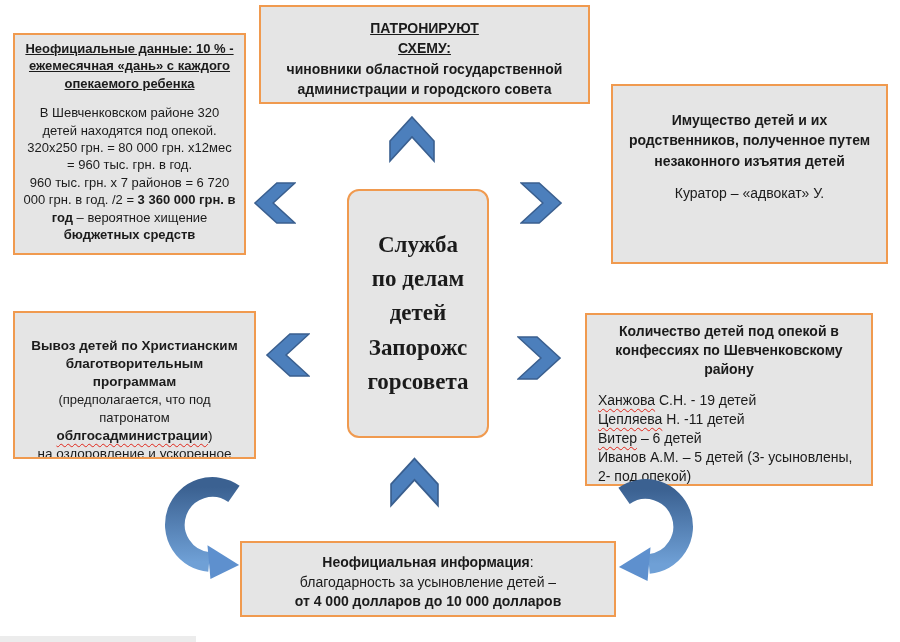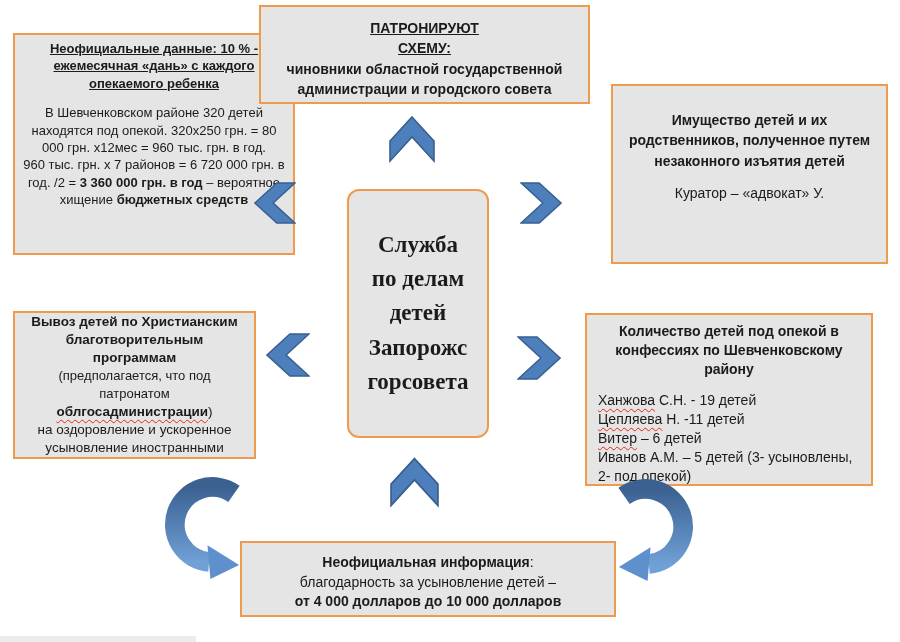--- a/index.html
+++ b/index.html
@@ -18,21 +18,21 @@
        border-radius:12px;display:flex;flex-direction:column;justify-content:center;text-align:center;
        font-family:"Liberation Serif",serif;font-weight:700;font-size:23px;line-height:1.48;}
   .arrow{position:absolute;}
   .edge-strip{position:absolute;background:#ececec;}
 </style>
 </head>
 <body>
 
 <div class="canvas">
 
-  <div class="box" style="left:13px;top:33px;width:282px;height:222px;font-size:13px;padding-top:5px;">
+  <div class="box" style="left:13px;top:33px;width:233px;height:222px;font-size:13px;padding-top:5px;">
       <div class="pline"><span class="b u">Неофициальные данные: 10 % - ежемесячная «дань» с каждого опекаемого ребенка</span></div>
       <div class="pline sp">&nbsp;</div>
       <div class="pline"><span>В Шевченковском районе 320 детей находятся под опекой. 320х250 грн. = 80 000 грн. х12мес = 960 тыс. грн. в год.</span></div>
       <div class="pline"><span>960 тыс. грн. х 7 районов = 6 720 000 грн. в год. /2 = </span><span class="b">3 360 000 грн. в год</span><span> – вероятное хищение </span><span class="b">бюджетных средств</span></div>
     </div>
 
   <div class="box" style="left:259px;top:5px;width:331px;height:99px;font-size:14px;line-height:1.45;padding-top:11px;">
       <div class="pline"><span class="b u">ПАТРОНИРУЮТ</span></div>
       <div class="pline"><span class="b u">СХЕМУ:</span></div>
       <div class="pline"><span class="b">чиновники областной государственной администрации и городского совета</span></div>
@@ -45,21 +45,21 @@
     </div>
 
   <div class="center-box" style="left:347px;top:189px;width:142px;height:249px;">
       <div class="pline"><span>Служба</span></div>
       <div class="pline"><span>по делам</span></div>
       <div class="pline"><span>детей</span></div>
       <div class="pline"><span>Запорожс</span></div>
       <div class="pline"><span>горсовета</span></div>
     </div>
 
-  <div class="box" style="left:13px;top:311px;width:243px;height:148px;font-size:13.5px;line-height:1.33;padding-top:0;">
+  <div class="box" style="left:13px;top:311px;width:243px;height:148px;font-size:13.5px;line-height:1.33;padding-top:24px;">
       <div class="pline"><span class="b">Вывоз детей по Христианским благотворительным программам</span></div>
       <div class="pline"><span class="sm">(предполагается, что под патронатом</span></div>
       <div class="pline"><span class="b wavy">облгосадминистрации</span><span>)</span></div>
       <div class="pline"><span>на оздоровление и ускоренное усыновление иностранными гражданами (по закону – от 3-х лет, при вывозе на отдых – за 2-3 месяца).</span></div>
     </div>
 
   <div class="box" style="left:585px;top:313px;width:288px;height:173px;font-size:14px;line-height:1.36;padding:7px 11px;">
       <div class="pline"><span class="b">Количество детей под опекой  в конфессиях по Шевченковскому району</span></div>
       <div class="pline sp">&nbsp;</div>
       <div class="pline" style="text-align: left;"><span class="wavy">Ханжова</span><span> С.Н. - 19 детей</span></div>

